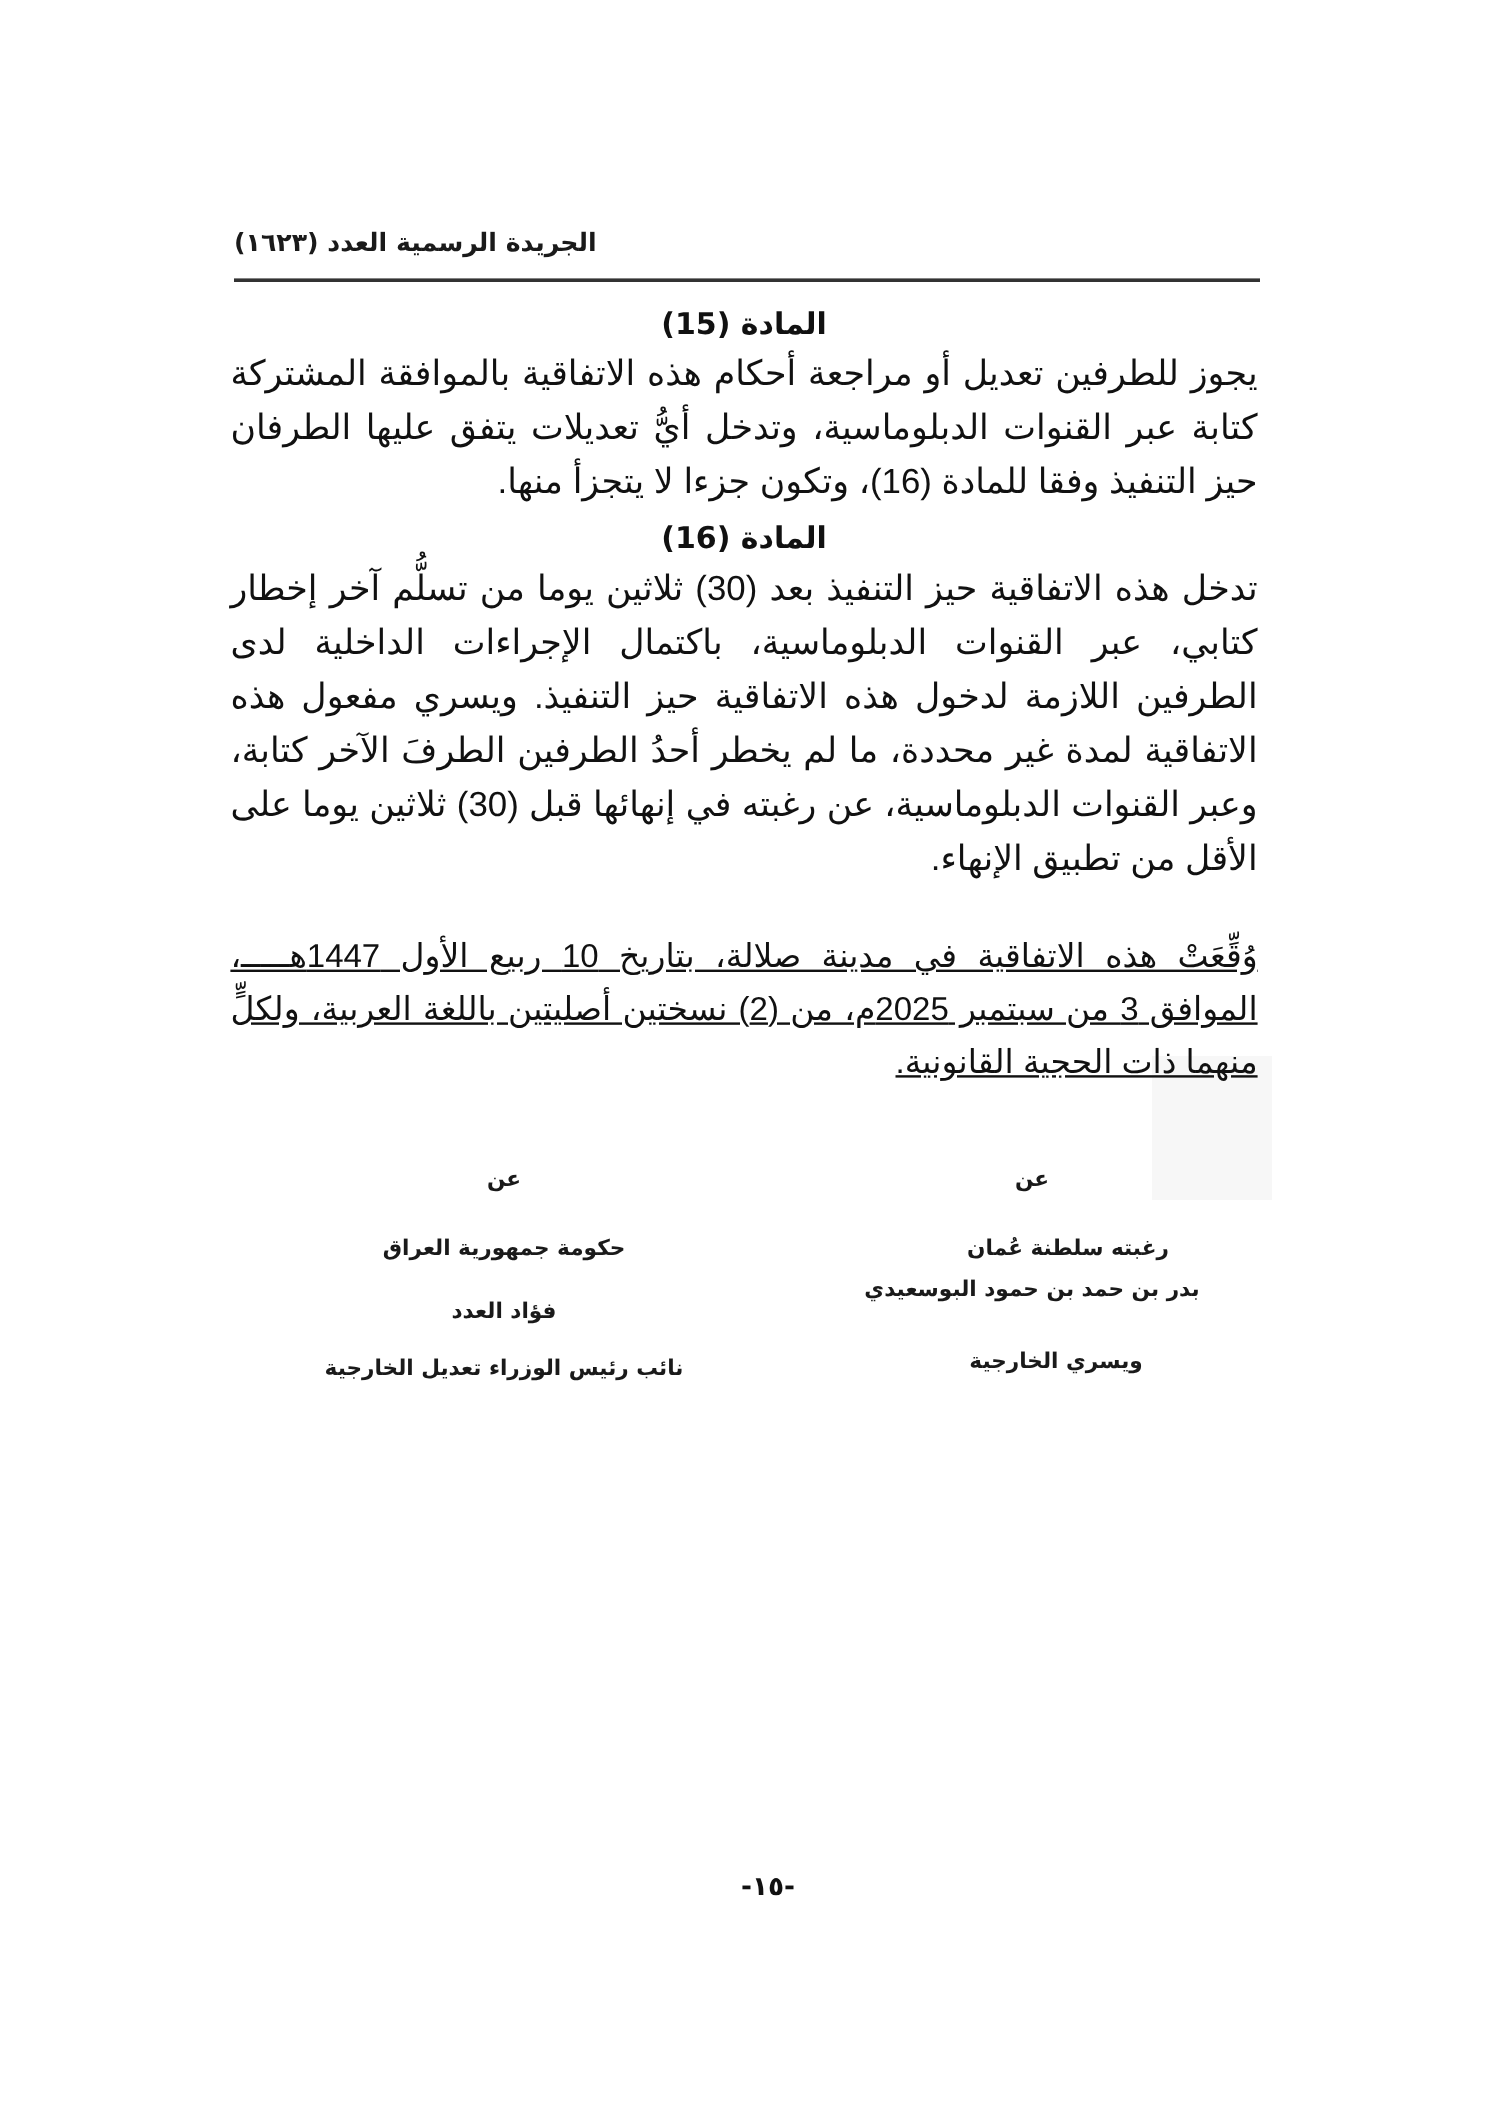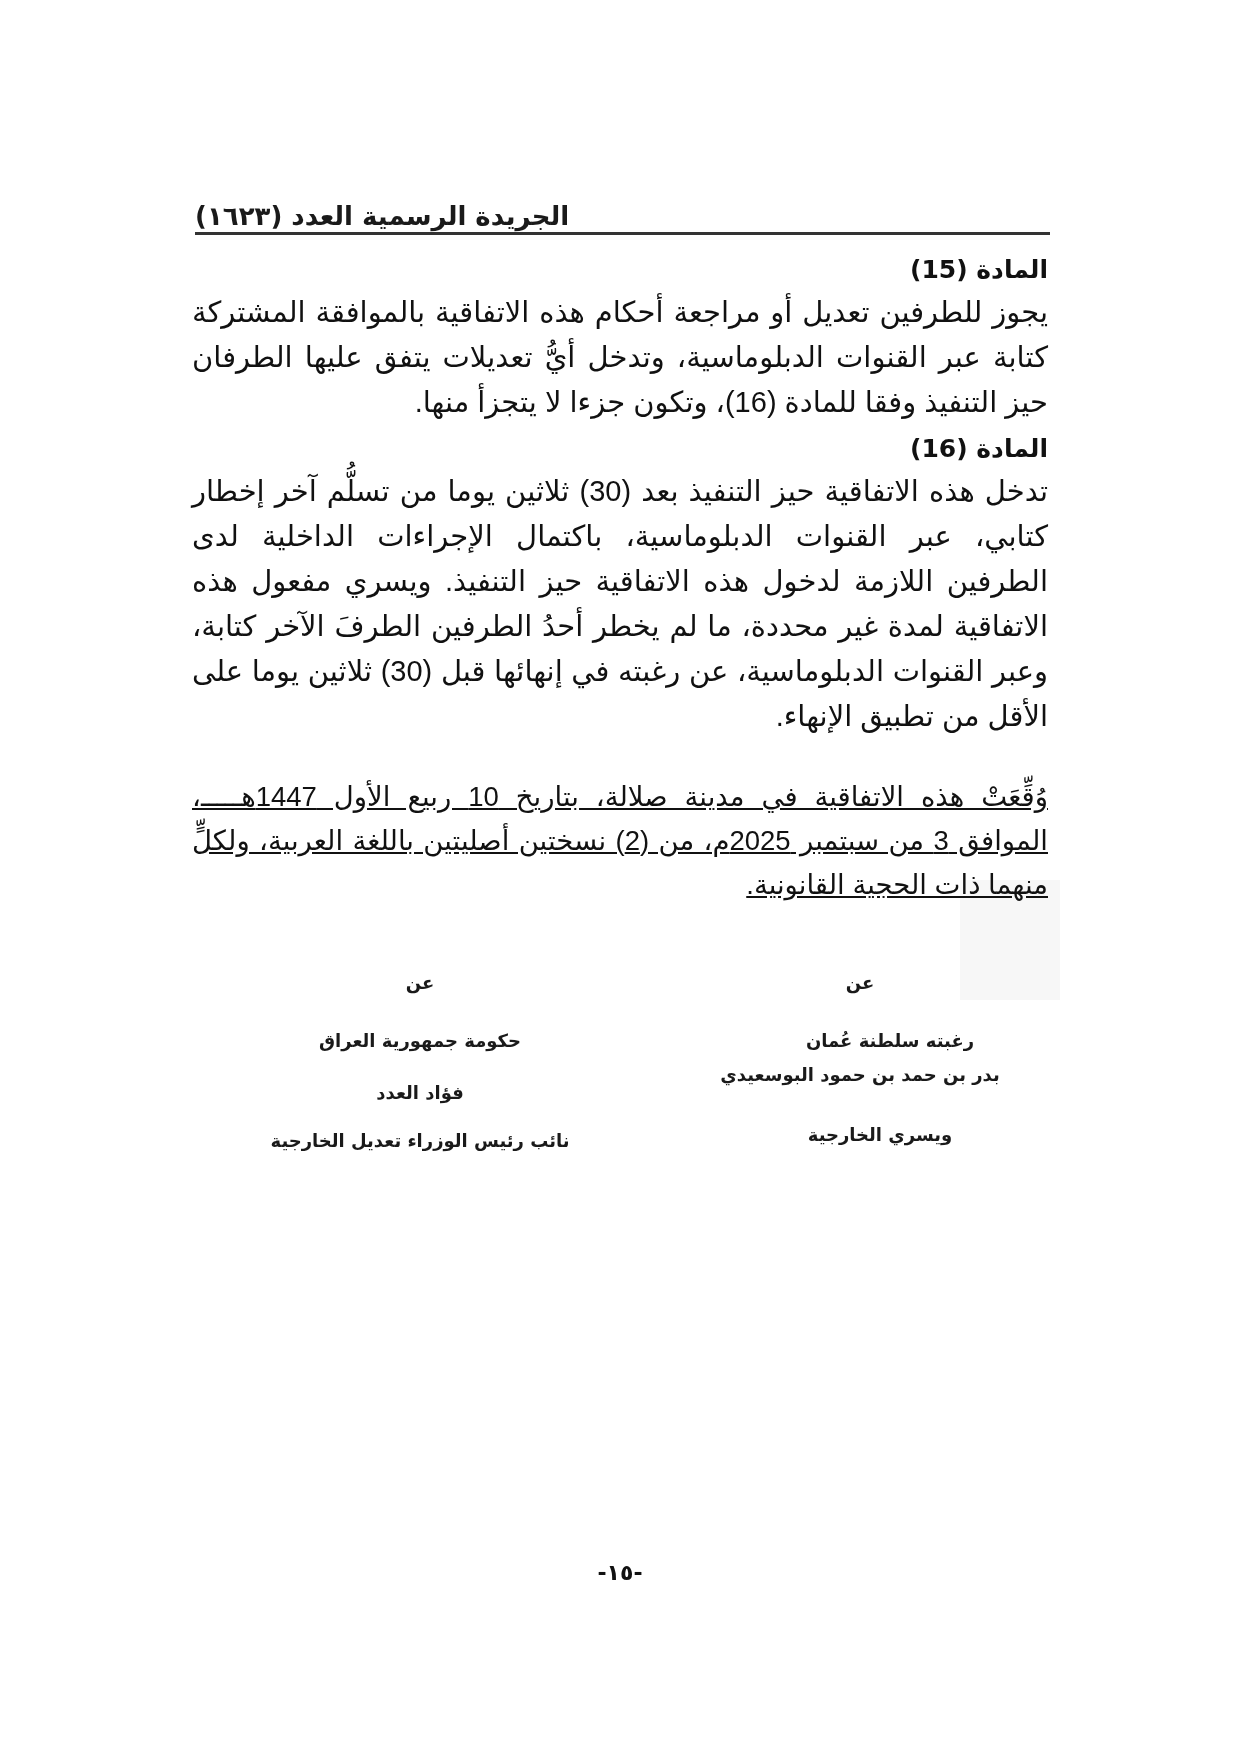--- a/index.html
+++ b/index.html
@@ -22,25 +22,25 @@
     background: #ffffff;
   }
   
   .scan-tint {
     position: absolute;
     background: #f7f7f7;
   }
   .running-header {
     position: absolute;
     left: 195px;
-    top: 201px;
+    top: 190px;
     width: 855px;
     direction: rtl;
     text-align: left;
-    font-size: 26px;
+    font-size: 21px;
     font-weight: bold;
     color: #1a1a1a;
   }
   .running-header span {
     display: inline-block;
   }
   .header-rule {
     position: absolute;
     left: 195px;
     top: 232px;
@@ -49,20 +49,21 @@
     background: #333333;
   }
   .body {
     position: absolute;
     left: 192px;
     top: 250px;
     width: 856px;
     direction: rtl;
   }
   .article-heading {
+    text-align: center;
     font-family: "DejaVu Sans", "Liberation Sans", sans-serif;
     font-size: 25px;
     font-weight: bold;
     line-height: 40px;
     height: 40px;
     color: #111;
   }
   .para {
     font-family: "Liberation Sans", "DejaVu Sans", sans-serif;
     font-size: 29px;
@@ -92,21 +93,21 @@
   }
   .sig-block .sig-line {
     display: block;
     font-size: 18px;
     white-space: nowrap;
   }
   .sig-oman { left: 660px; width: 400px; }
   .sig-iraq { left: 220px; width: 400px; }
   .page-number {
     position: absolute;
-    left: 540px;
+    left: 560px;
     top: 1560px;
     width: 160px;
     text-align: center;
     font-family: "DejaVu Sans", "Liberation Sans", sans-serif;
     font-size: 22px;
     font-weight: bold;
     color: #111;
   }
 </style>
 </head>

